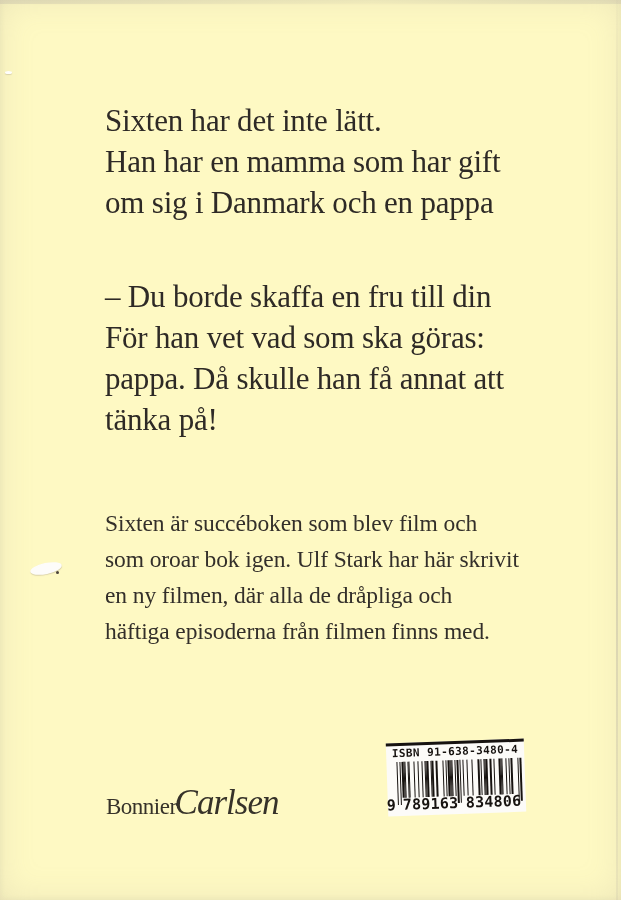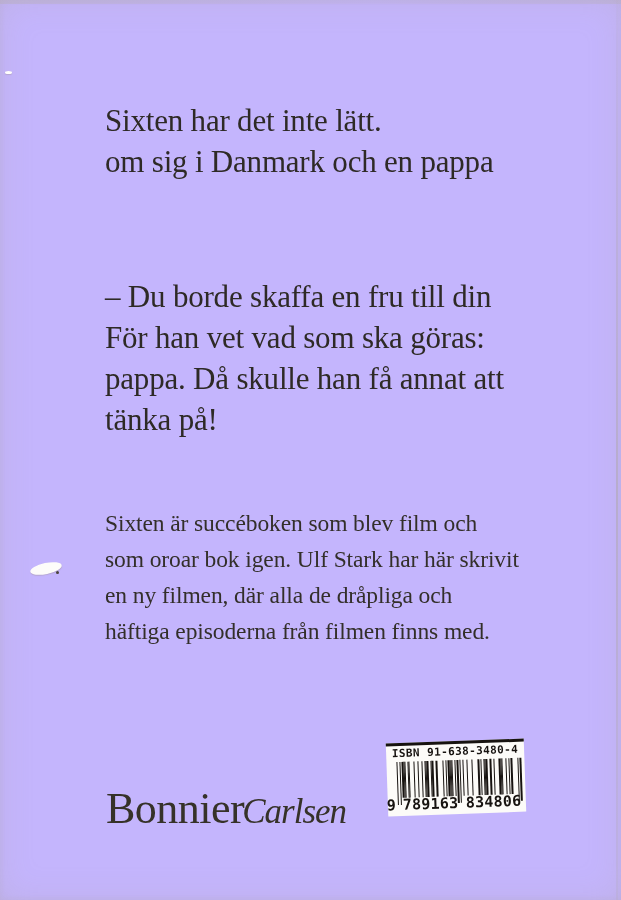--- a/index.html
+++ b/index.html
@@ -4,21 +4,21 @@
 <style>
   html,body{margin:0;padding:0;}
   body{
     width:621px;height:900px;
     background:#e9e7e2;
     font-family:"Liberation Serif", serif;
   }
   .cover{
     position:relative;
     width:621px;height:900px;
-    background:#c4b5fd;
+    background:#fef9c3;
     overflow:hidden;
     box-shadow:inset 0 0 34px rgba(168,158,146,0.20), inset 0 0 6px rgba(168,158,146,0.18);
   }
   
   .edge-right{
     position:absolute;top:0;right:3px;bottom:0;width:2px;
     background:linear-gradient(180deg, rgba(172,166,158,0.05), rgba(172,166,158,0.45) 55%, rgba(172,166,158,0.15));
   }
   .edge-top{
     position:absolute;top:0;left:0;right:0;height:4px;
@@ -42,21 +42,21 @@
 
   
   .para{position:absolute;left:105px;color:#2e2a26;white-space:nowrap;}
   .para-large{font-size:31px;line-height:41px;letter-spacing:-0.2px;}
   .para-1{top:100px;}
   .para-2{top:276px;}
   .para-small{top:505px;font-size:23.5px;line-height:36px;color:#332f2a;letter-spacing:-0.1px;}
 
   
   .publisher{position:absolute;left:106px;top:783px;color:#363229;white-space:nowrap;}
-  .bonnier{font-size:44px;letter-spacing:-0.5px;text-align:center;}
+  .bonnier{font-size:23px;letter-spacing:-0.5px;text-align:center;}
   .carlsen{font-size:35px;font-style:italic;letter-spacing:-1px;margin-left:-2px;}
 
   
   .barcode{
     position:absolute;left:387px;top:741px;width:138px;
     background:#fcfbf8;
     border-top:3px solid #171310;
     transform:rotate(-2deg);
     padding-bottom:2px;
   }
@@ -90,20 +90,21 @@
 <div class="cover">
 
   <div class="edge-top"></div>
   <div class="edge-right"></div>
   <div class="speck-small"></div>
   <div class="speck-scratch"></div>
   <div class="speck-dot"></div>
 
   <section class="para para-large para-1">
     <div>Sixten har det inte lätt.</div>
+    <div>Han har en mamma som har gift</div>
     <div>om sig i Danmark och en pappa</div>
   </section>
 
   <section class="para para-large para-2">
     <div>– Du borde skaffa en fru till din</div>
     <div>För han vet vad som ska göras:</div>
     <div>pappa. Då skulle han få annat att</div>
     <div>tänka på!</div>
   </section>
 

